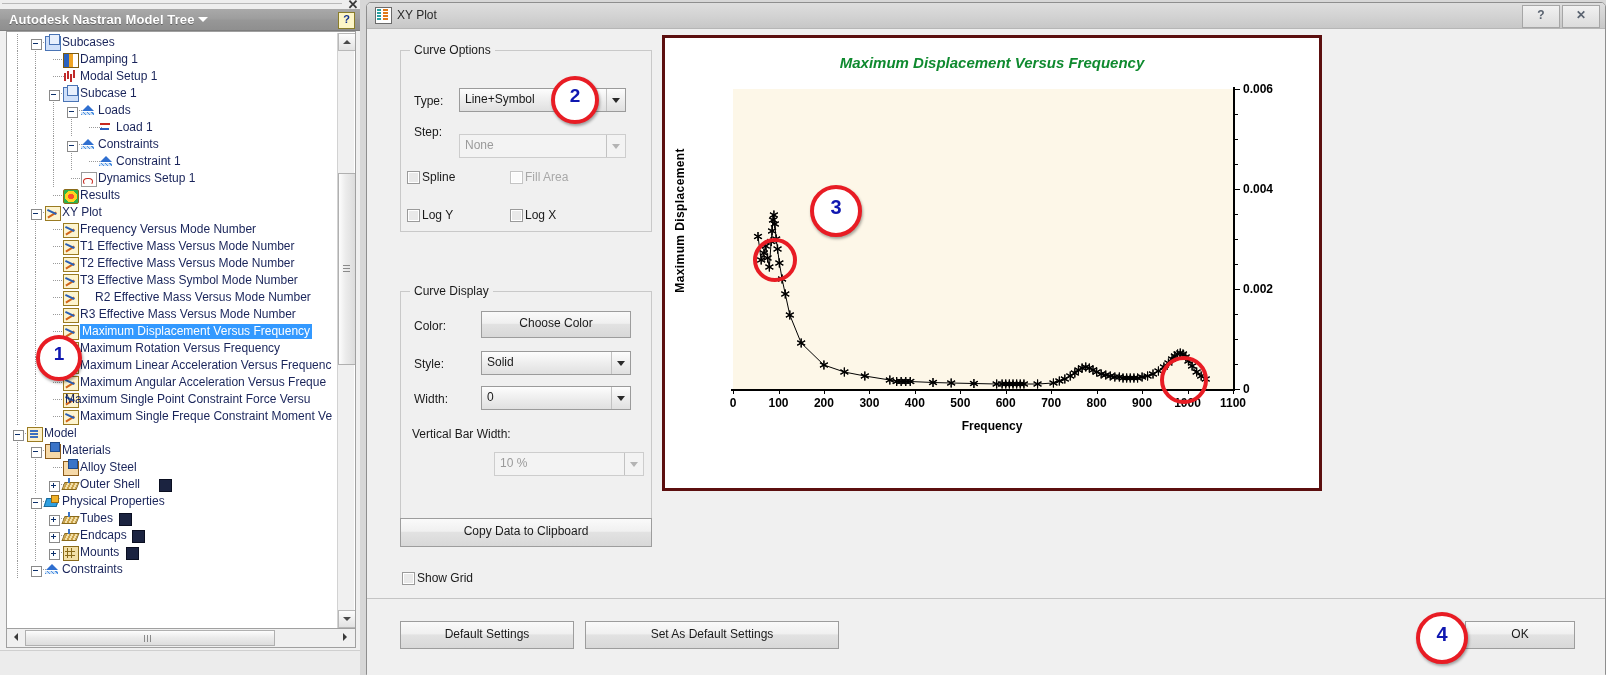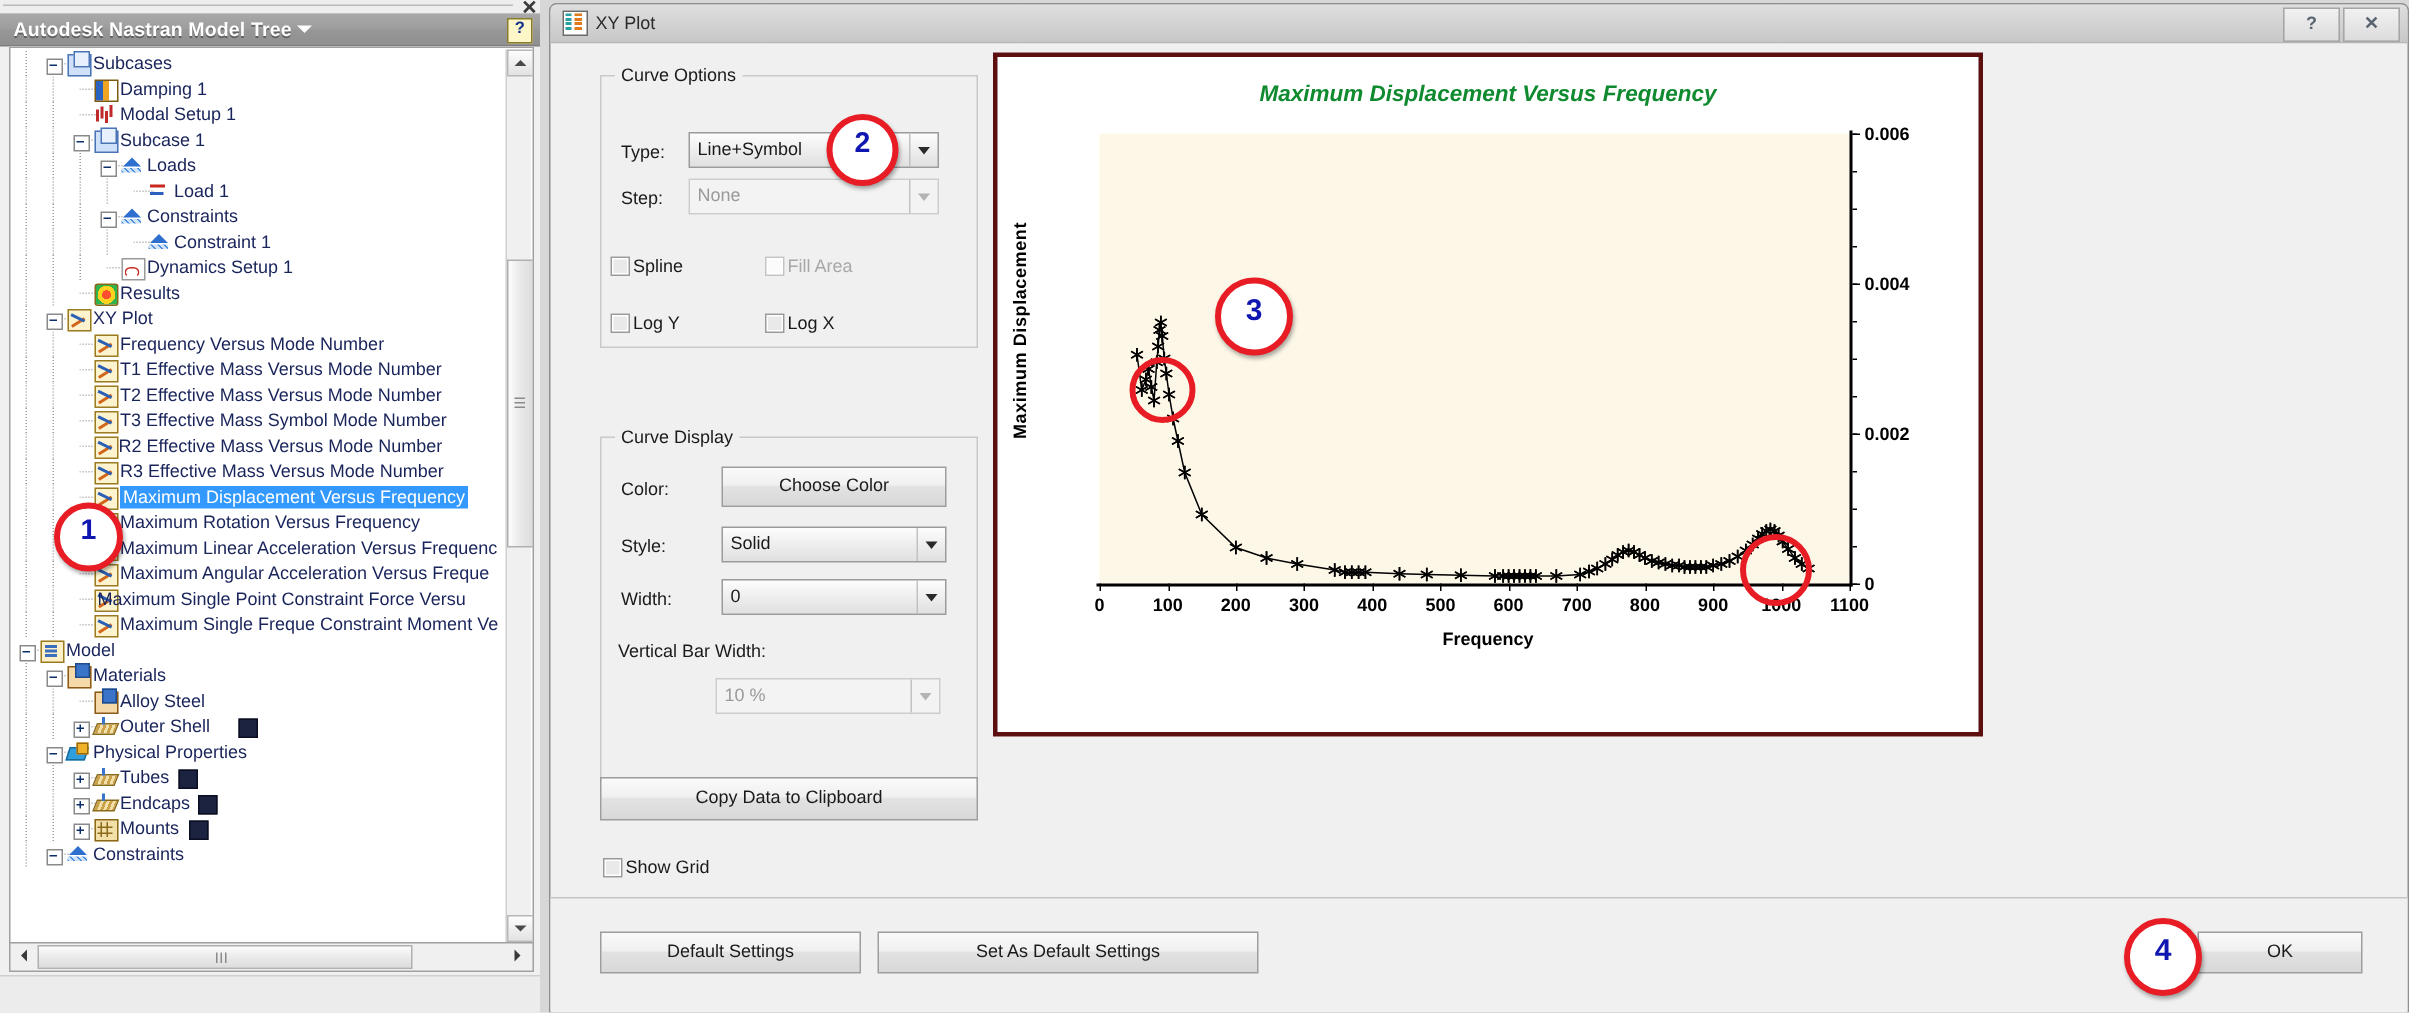--- a/index.html
+++ b/index.html
@@ -289,21 +289,21 @@
             <div class="dotv" style="left:28px;top:0;height:17px;"></div>
             <div class="doth" style="left:46px;top:8px;width:14px;"></div>
             <div class="ico ic-xy" style="left:56px;"></div>
             <div class="tlabel" style="left:73px;">T3 Effective Mass Symbol Mode Number</div>
           </div>
           <div class="trow">
             <div class="dotv" style="left:10px;top:0;height:17px;"></div>
             <div class="dotv" style="left:28px;top:0;height:17px;"></div>
             <div class="doth" style="left:46px;top:8px;width:14px;"></div>
             <div class="ico ic-xy" style="left:56px;"></div>
-            <div class="tlabel" style="left:72px;">R2 Effective Mass Versus Mode Number</div>
+            <div class="tlabel" style="left:88px;">R2 Effective Mass Versus Mode Number</div>
           </div>
           <div class="trow">
             <div class="dotv" style="left:10px;top:0;height:17px;"></div>
             <div class="dotv" style="left:28px;top:0;height:17px;"></div>
             <div class="doth" style="left:46px;top:8px;width:14px;"></div>
             <div class="ico ic-xy" style="left:56px;"></div>
             <div class="tlabel" style="left:73px;">R3 Effective Mass Versus Mode Number</div>
           </div>
           <div class="trow sel">
             <div class="dotv" style="left:10px;top:0;height:17px;"></div>
@@ -458,21 +458,21 @@
 
       <div class="grp" style="left:33px;top:22px;width:250px;height:180px;">
         <div class="grp-title">Curve Options</div>
       </div>
       <div class="lbl" style="left:47px;top:66px;">Type:</div>
       <div class="combo" style="left:92px;top:60px;width:165px;">
         <div class="cv">Line+Symbol</div>
         <div class="arr"></div>
       </div>
       <div class="lbl" style="left:47px;top:97px;">Step:</div>
-      <div class="combo disabled" style="left:92px;top:91px;width:165px;">
+      <div class="combo disabled" style="left:92px;top:106px;width:165px;">
         <div class="cv">None</div>
         <div class="arr"></div>
       </div>
 
       <div class="chk" style="left:40px;top:142px;">
         <div class="box">
             <i></i>
           </div>
         <div class="ct">Spline</div>
       </div>
@@ -510,21 +510,21 @@
       <div class="combo" style="left:114px;top:323px;width:148px;">
         <div class="cv">Solid</div>
         <div class="arr"></div>
       </div>
       <div class="lbl" style="left:47px;top:364px;">Width:</div>
       <div class="combo" style="left:114px;top:358px;width:148px;">
         <div class="cv">0</div>
         <div class="arr"></div>
       </div>
       <div class="lbl" style="left:45px;top:399px;">Vertical Bar Width:</div>
-      <div class="combo disabled" style="left:110px;top:424px;width:148px;">
+      <div class="combo disabled" style="left:127px;top:424px;width:148px;">
         <div class="cv">10 %</div>
         <div class="arr"></div>
       </div>
 
       <div class="btn" style="left:33px;top:490px;width:250px;height:27px;">
         <span style="line-height:25px;">Copy Data to Clipboard</span>
       </div>
       <div class="chk" style="left:35px;top:543px;">
         <div class="box">
             <i></i>

